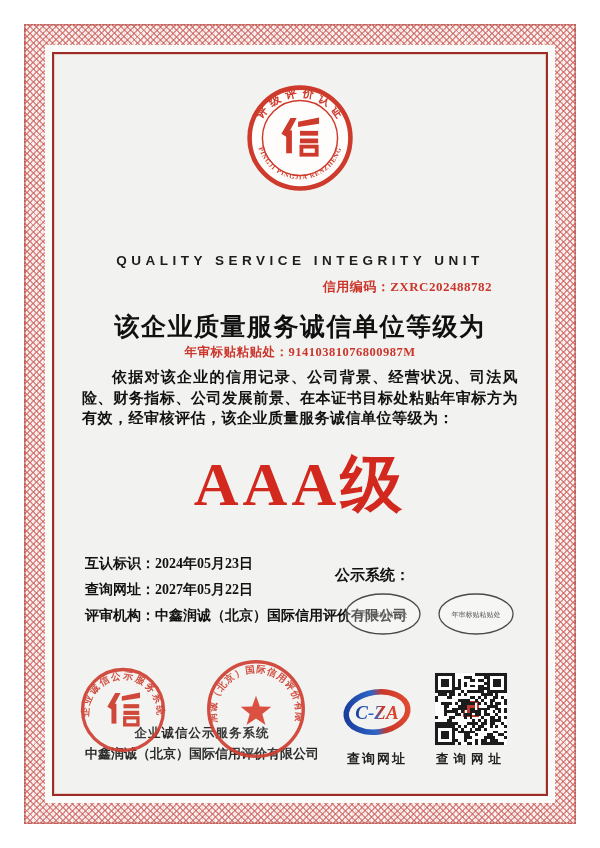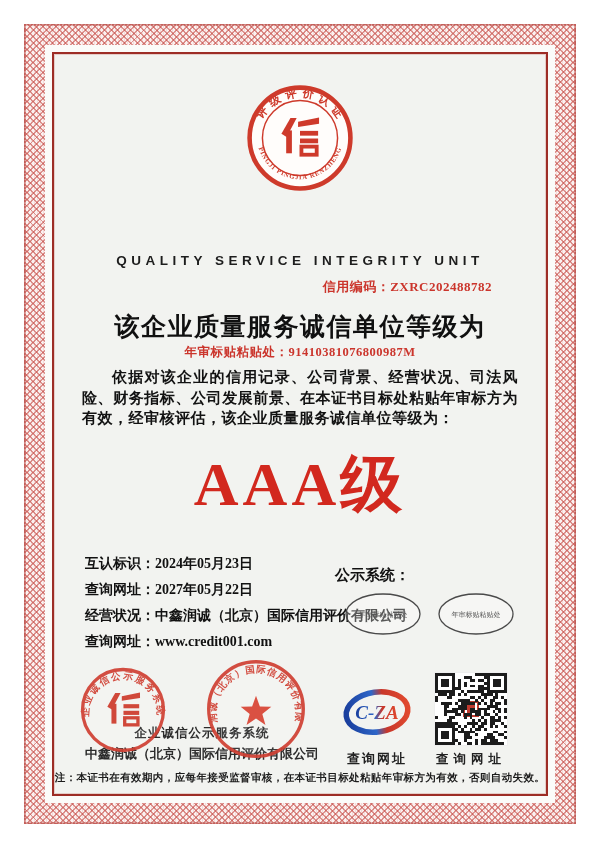--- a/index.html
+++ b/index.html
@@ -129,22 +129,21 @@
   <div class="company">该企业质量服务诚信单位等级为</div>
   <div class="uscc">年审标贴粘贴处：91410381076800987M</div>
 
   <div class="paragraph">依据对该企业的信用记录、公司背景、经营状况、司法风险、财务指标、公司发展前景、在本证书目标处粘贴年审标方为有效，经审核评估，该企业质量服务诚信单位等级为：</div>
 
   <div class="grade">AAA级</div>
 
   <div class="info">
     <div class="row"><span>互认标识：</span><span>2024年05月23日</span></div>
     <div class="row"><span>查询网址：</span><span>2027年05月22日</span></div>
-    <div class="row"><span>经营状况：</span><span>中鑫润诚（北京）国际信用评价有限公司</span></div>
-    <div class="row"><span>查询网址：</span><span>www.credit001.com</span></div>
+    <div class="row"><span>评审机构：</span><span>中鑫润诚（北京）国际信用评价有限公司</span></div>
   </div>
 
   <div class="annual-label">公示系统：</div>
 
   <svg class="stickers" viewBox="0 0 200 55">
     <ellipse cx="47" cy="26" rx="37" ry="20" fill="rgba(255,255,255,.3)" stroke="#4a4a4a" stroke-width="1.3"></ellipse>
     <text x="47" y="29" text-anchor="middle" font-size="7" fill="#555">年审标贴粘贴处</text>
     <ellipse cx="140" cy="26" rx="37" ry="20" fill="rgba(255,255,255,.3)" stroke="#4a4a4a" stroke-width="1.3"></ellipse>
     <text x="140" y="29" text-anchor="middle" font-size="7" fill="#555">年审标贴粘贴处</text>
   </svg>
@@ -514,14 +513,13 @@
       <i style="left:48.96px;top:69.12px;width:2.88px;height:2.88px"></i>
       <i style="left:51.84px;top:69.12px;width:2.88px;height:2.88px"></i>
       <i style="left:54.72px;top:69.12px;width:2.88px;height:2.88px"></i>
       <i style="left:57.60px;top:69.12px;width:2.88px;height:2.88px"></i>
       <i style="left:60.48px;top:69.12px;width:2.88px;height:2.88px"></i>
       <i style="left:63.36px;top:69.12px;width:2.88px;height:2.88px"></i>
       <i style="left:66.24px;top:69.12px;width:2.88px;height:2.88px"></i>
     </div>
   <div class="qr-label">查询网址</div>
 
-  <div class="note">注：本证书在有效期内，应每年接受监督审核，在本证书目标处粘贴年审标方为有效，否则自动失效。</div>
 </div>
 
 </body></html>

